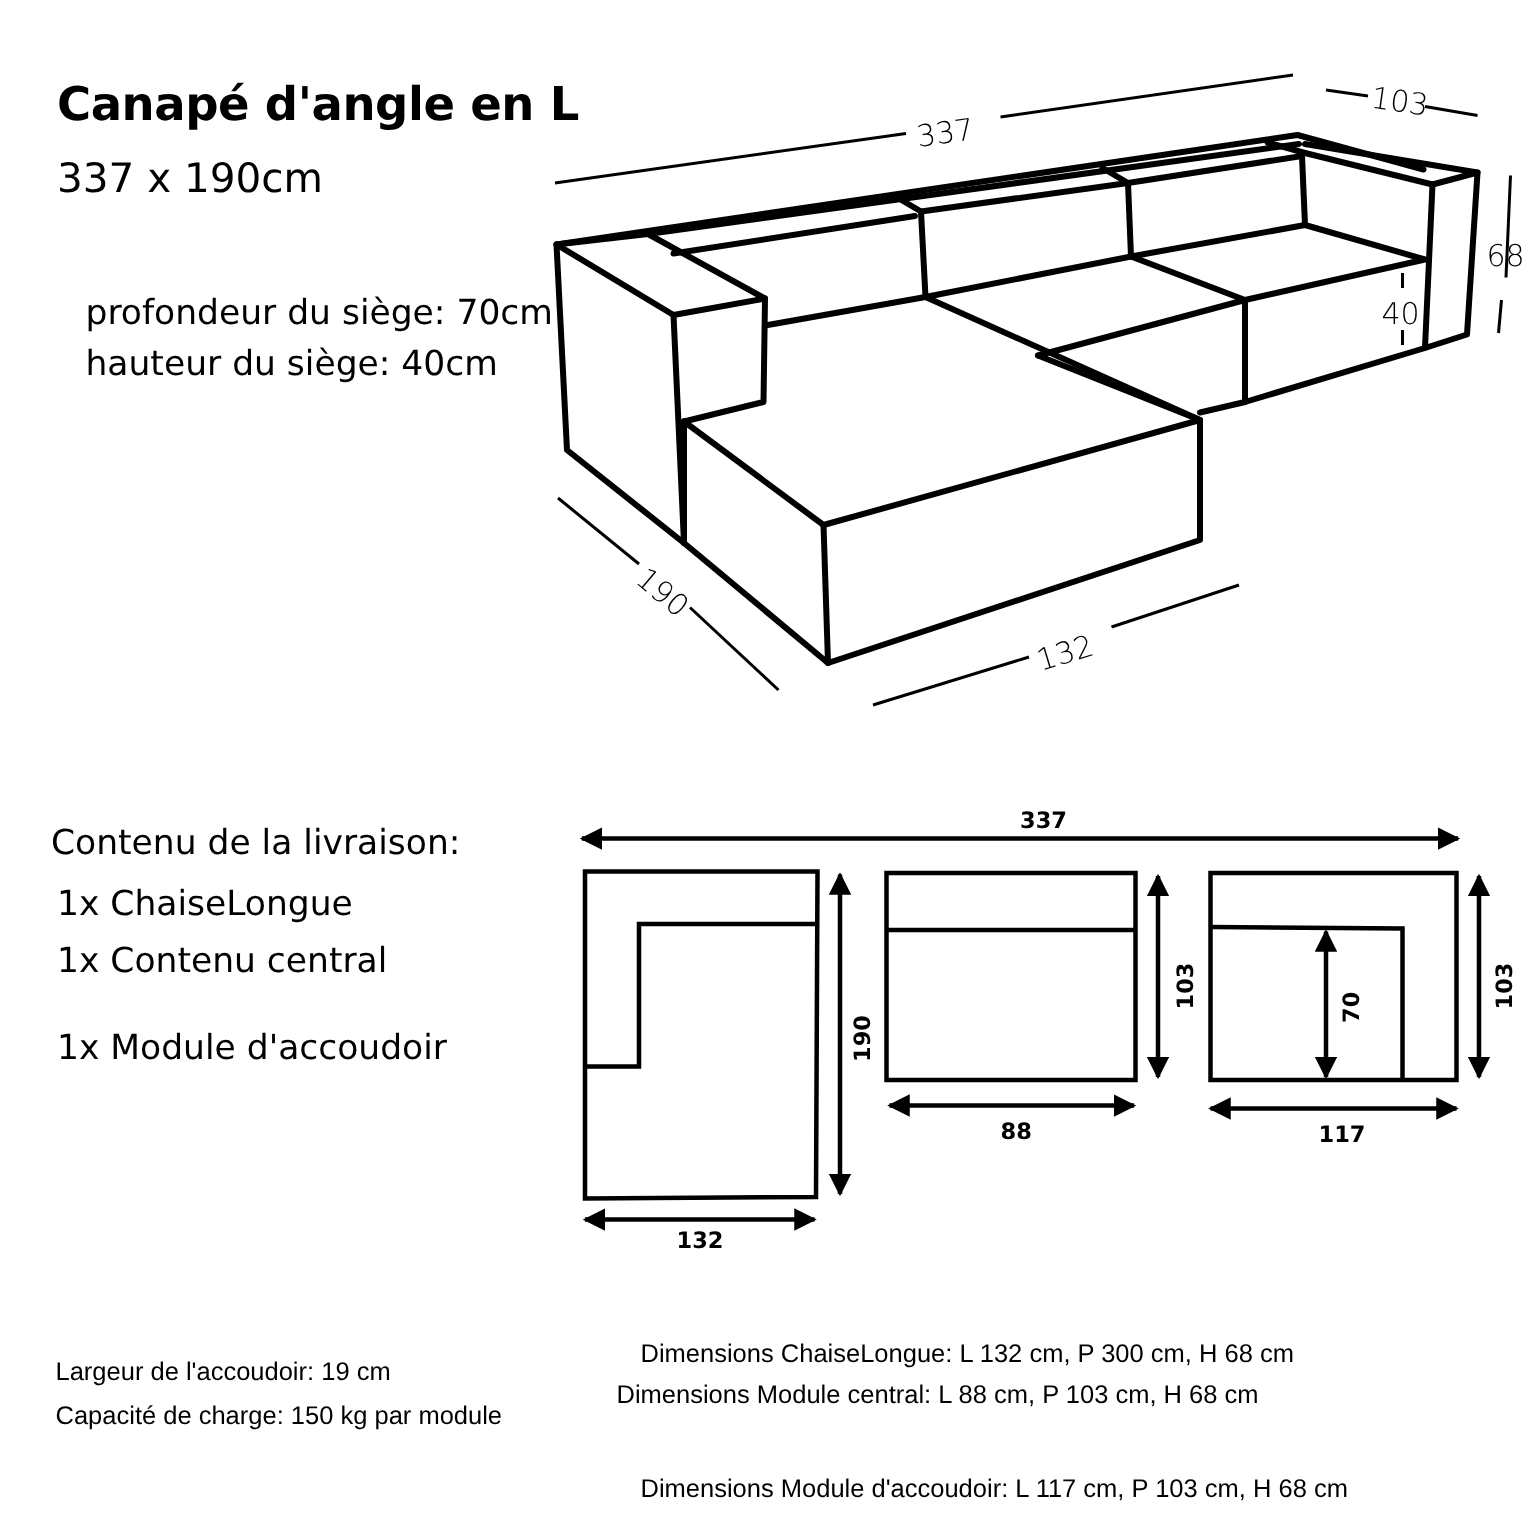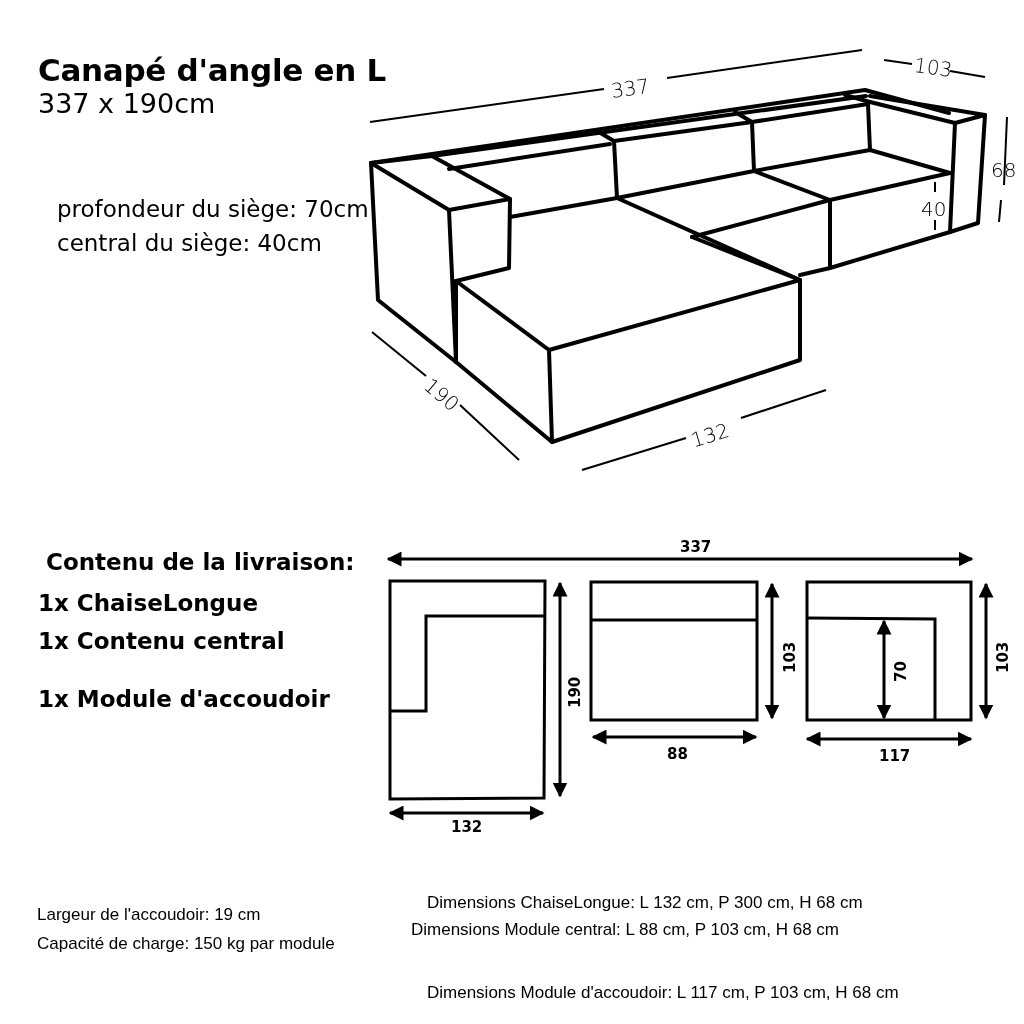--- a/index.html
+++ b/index.html
@@ -1,34 +1,34 @@
 <!DOCTYPE html>
 <html><head>
 <meta charset="utf-8">
 <style>
   html, body { margin: 0; padding: 0; background: #ffffff; }
   body { width: 1024px; height: 1024px; position: relative; overflow: hidden; font-family: "DejaVu Sans", "Liberation Sans", sans-serif; color: #000; }
   .abs { position: absolute; }
   .title { left: 38px; top: 52px; font-size: 31px; font-weight: bold; letter-spacing: -0.3px; white-space: nowrap; }
-  .subtitle { left: 38px; top: 88px; font-size: 27px; white-space: nowrap; }
+  .subtitle { left: 38px; top: 104px; font-size: 27px; white-space: nowrap; }
   .spec { left: 38px; font-size: 23px; white-space: nowrap; margin-left: 19px; }
-  .contents-title { left: 46px; top: 549px; font-size: 23px; font-weight: bold; white-space: nowrap; }
-  .contents-item { left: 38px; font-size: 23px; white-space: nowrap; font-weight: bold; }
+  .contents-title { left: 34px; top: 549px; font-size: 23px; font-weight: normal; white-space: nowrap; }
+  .contents-item { left: 38px; font-size: 23px; white-space: nowrap; }
   .foot { font-size: 17px; white-space: nowrap; font-family: "Liberation Sans", sans-serif; }
   svg { position: absolute; left: 0; top: 0; }
   .dimtxt { font-family: "DejaVu Sans", sans-serif; font-size: 20px; font-weight: 300; }
   .dimbold { font-family: "DejaVu Sans", sans-serif; font-size: 15px; font-weight: bold; }
 </style>
 </head>
 <body>
 
 <div class="abs title">Canapé d'angle en L</div>
 <div class="abs subtitle">337 x 190cm</div>
 <div class="abs spec" style="top:196px">profondeur du siège: 70cm</div>
-<div class="abs spec" style="top:230px">central du siège: 40cm</div>
+<div class="abs spec" style="top:230px">hauteur du siège: 40cm</div>
 
 <svg width="1024" height="1024" viewBox="0 0 1024 1024">
   <g fill="none" stroke="#000" stroke-width="4" stroke-linejoin="round" stroke-linecap="round">
 
     <path d="M371,163 L449,210 L510,199 L432,156 Z"></path>
     <path d="M371,163 L378,300 L456,362"></path>
     <path d="M449,210 L456,362"></path>
     <path d="M510,199 L509,268 L456,281"></path>
 
     <path d="M371,163 L865,90 L949,113"></path>

